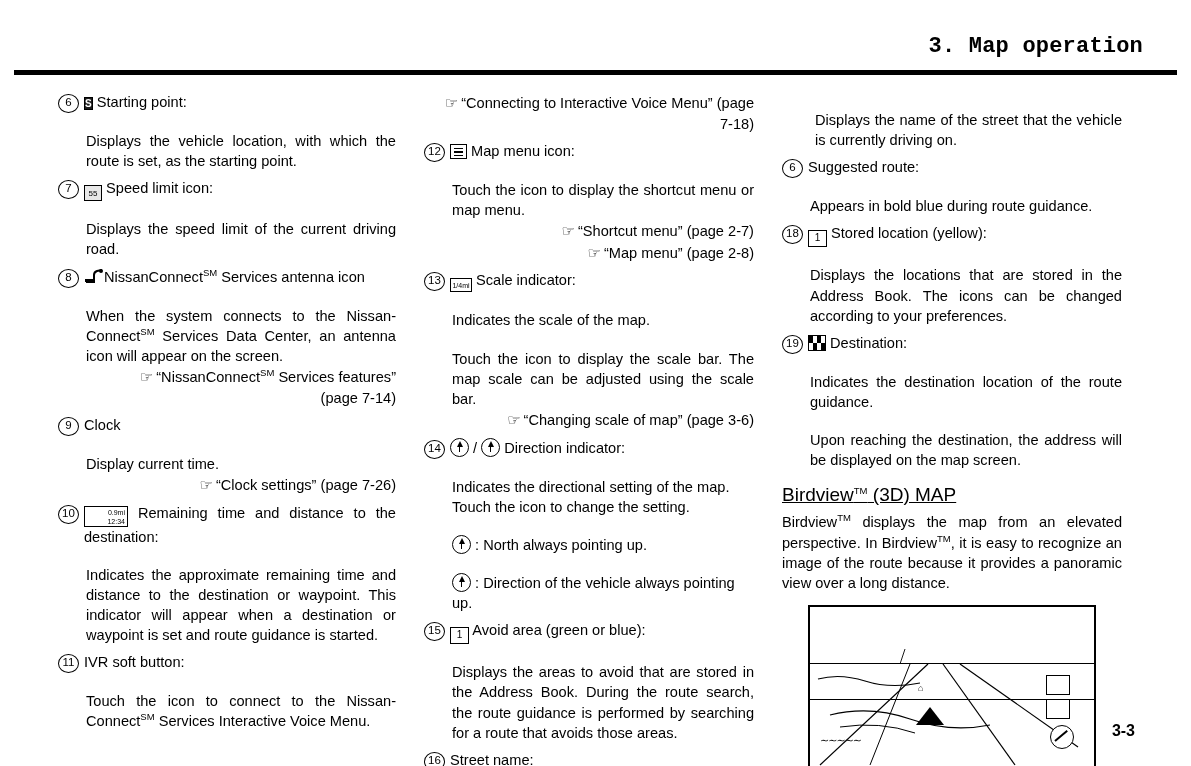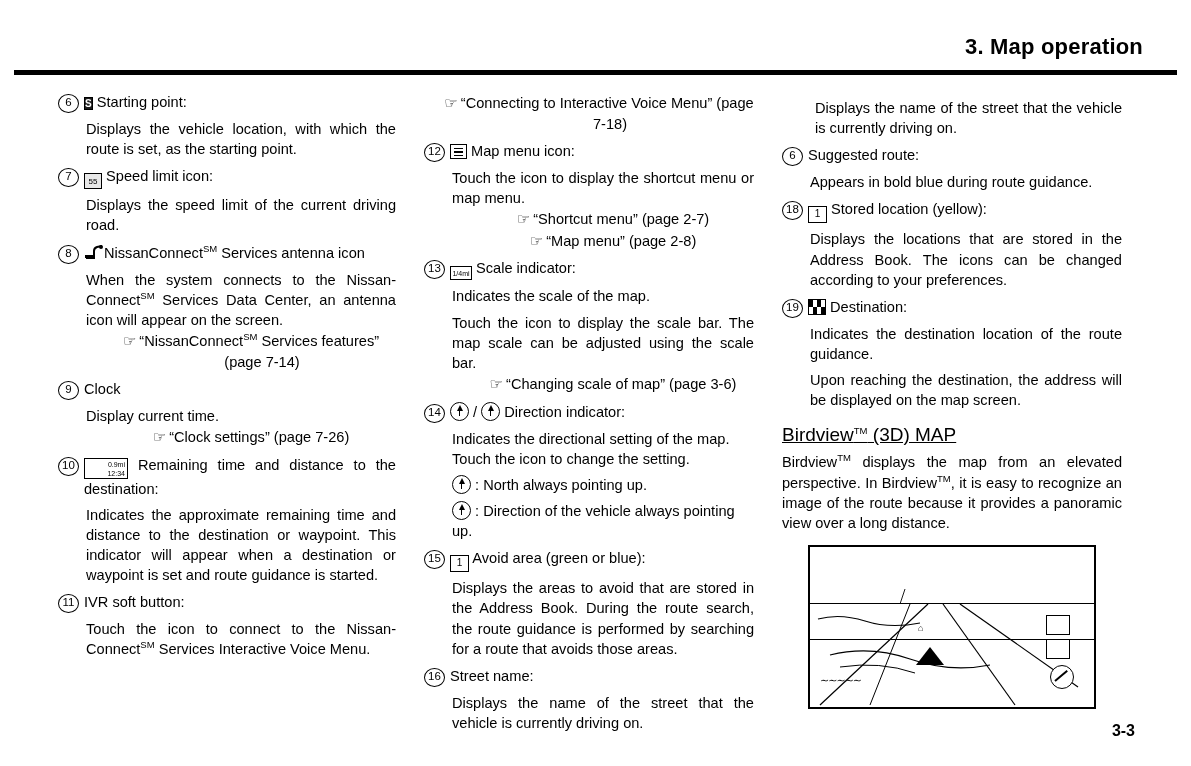--- a/index.html
+++ b/index.html
@@ -22,20 +22,21 @@
     box-sizing: border-box;
   }
   
   .header {
     position: absolute;
     top: 34px;
     right: 48px;
     font-size: 22px;
     font-weight: bold;
     letter-spacing: 0.2px;
+    font-family: Liberation Mono, monospace;
   }
   .header-rule {
     position: absolute;
     top: 70px;
     left: 14px;
     right: 14px;
     height: 5px;
     background: #000;
   }
   .footer {
@@ -86,26 +87,26 @@
     padding: 0 1px;
     box-sizing: content-box;
   }
   .head-text {
     flex: 1;
     text-align: justify;
   }
   .body-text {
     margin-left: 28px;
     text-align: justify;
-    margin-top: 6px;
+    margin-top: 18px;
   }
   .body-text.nojust { text-align: left; }
   .ref {
     margin-left: 48px;
-    text-align: center;
+    text-align: right;
     margin-top: 1px;
     text-indent: -22px;
     padding-left: 22px;
   }
   .ref .hand {
     font-size: 15px;
     margin-right: 4px;
     letter-spacing: -1px;
   }
   sup { font-size: 9.5px; vertical-align: super; line-height: 0; }

